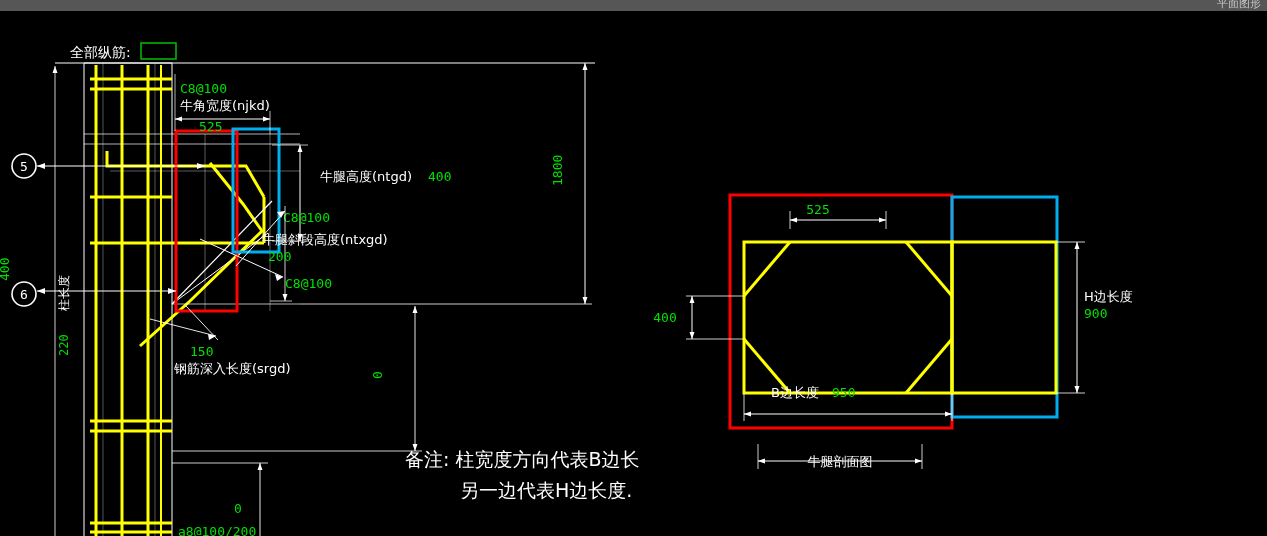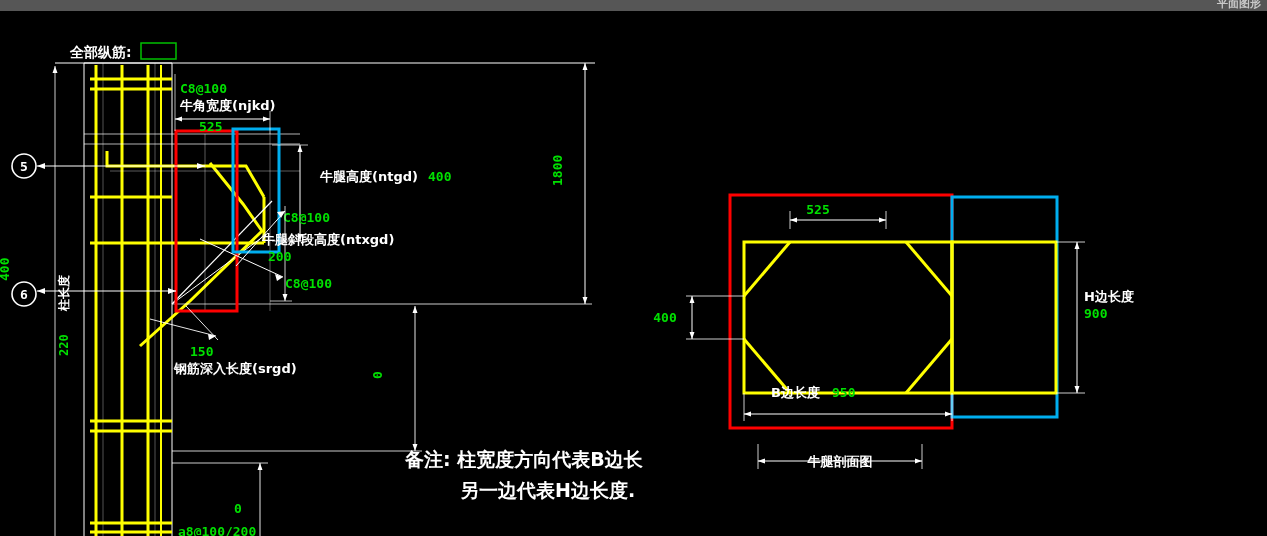--- a/index.html
+++ b/index.html
@@ -7,21 +7,20 @@
     padding: 0;
     background: #000;
   }
   #app {
     position: relative;
     width: 1267px;
     height: 536px;
     background: #000000;
     overflow: hidden;
     font-family: "DejaVu Sans", sans-serif;
-    font-weight: bold;
   }
   #titlebar {
     position: absolute;
     left: 0; top: 0;
     width: 1267px;
     height: 11px;
     background: #565656;
     overflow: hidden;
   }
   #titlebar .tb-text {

